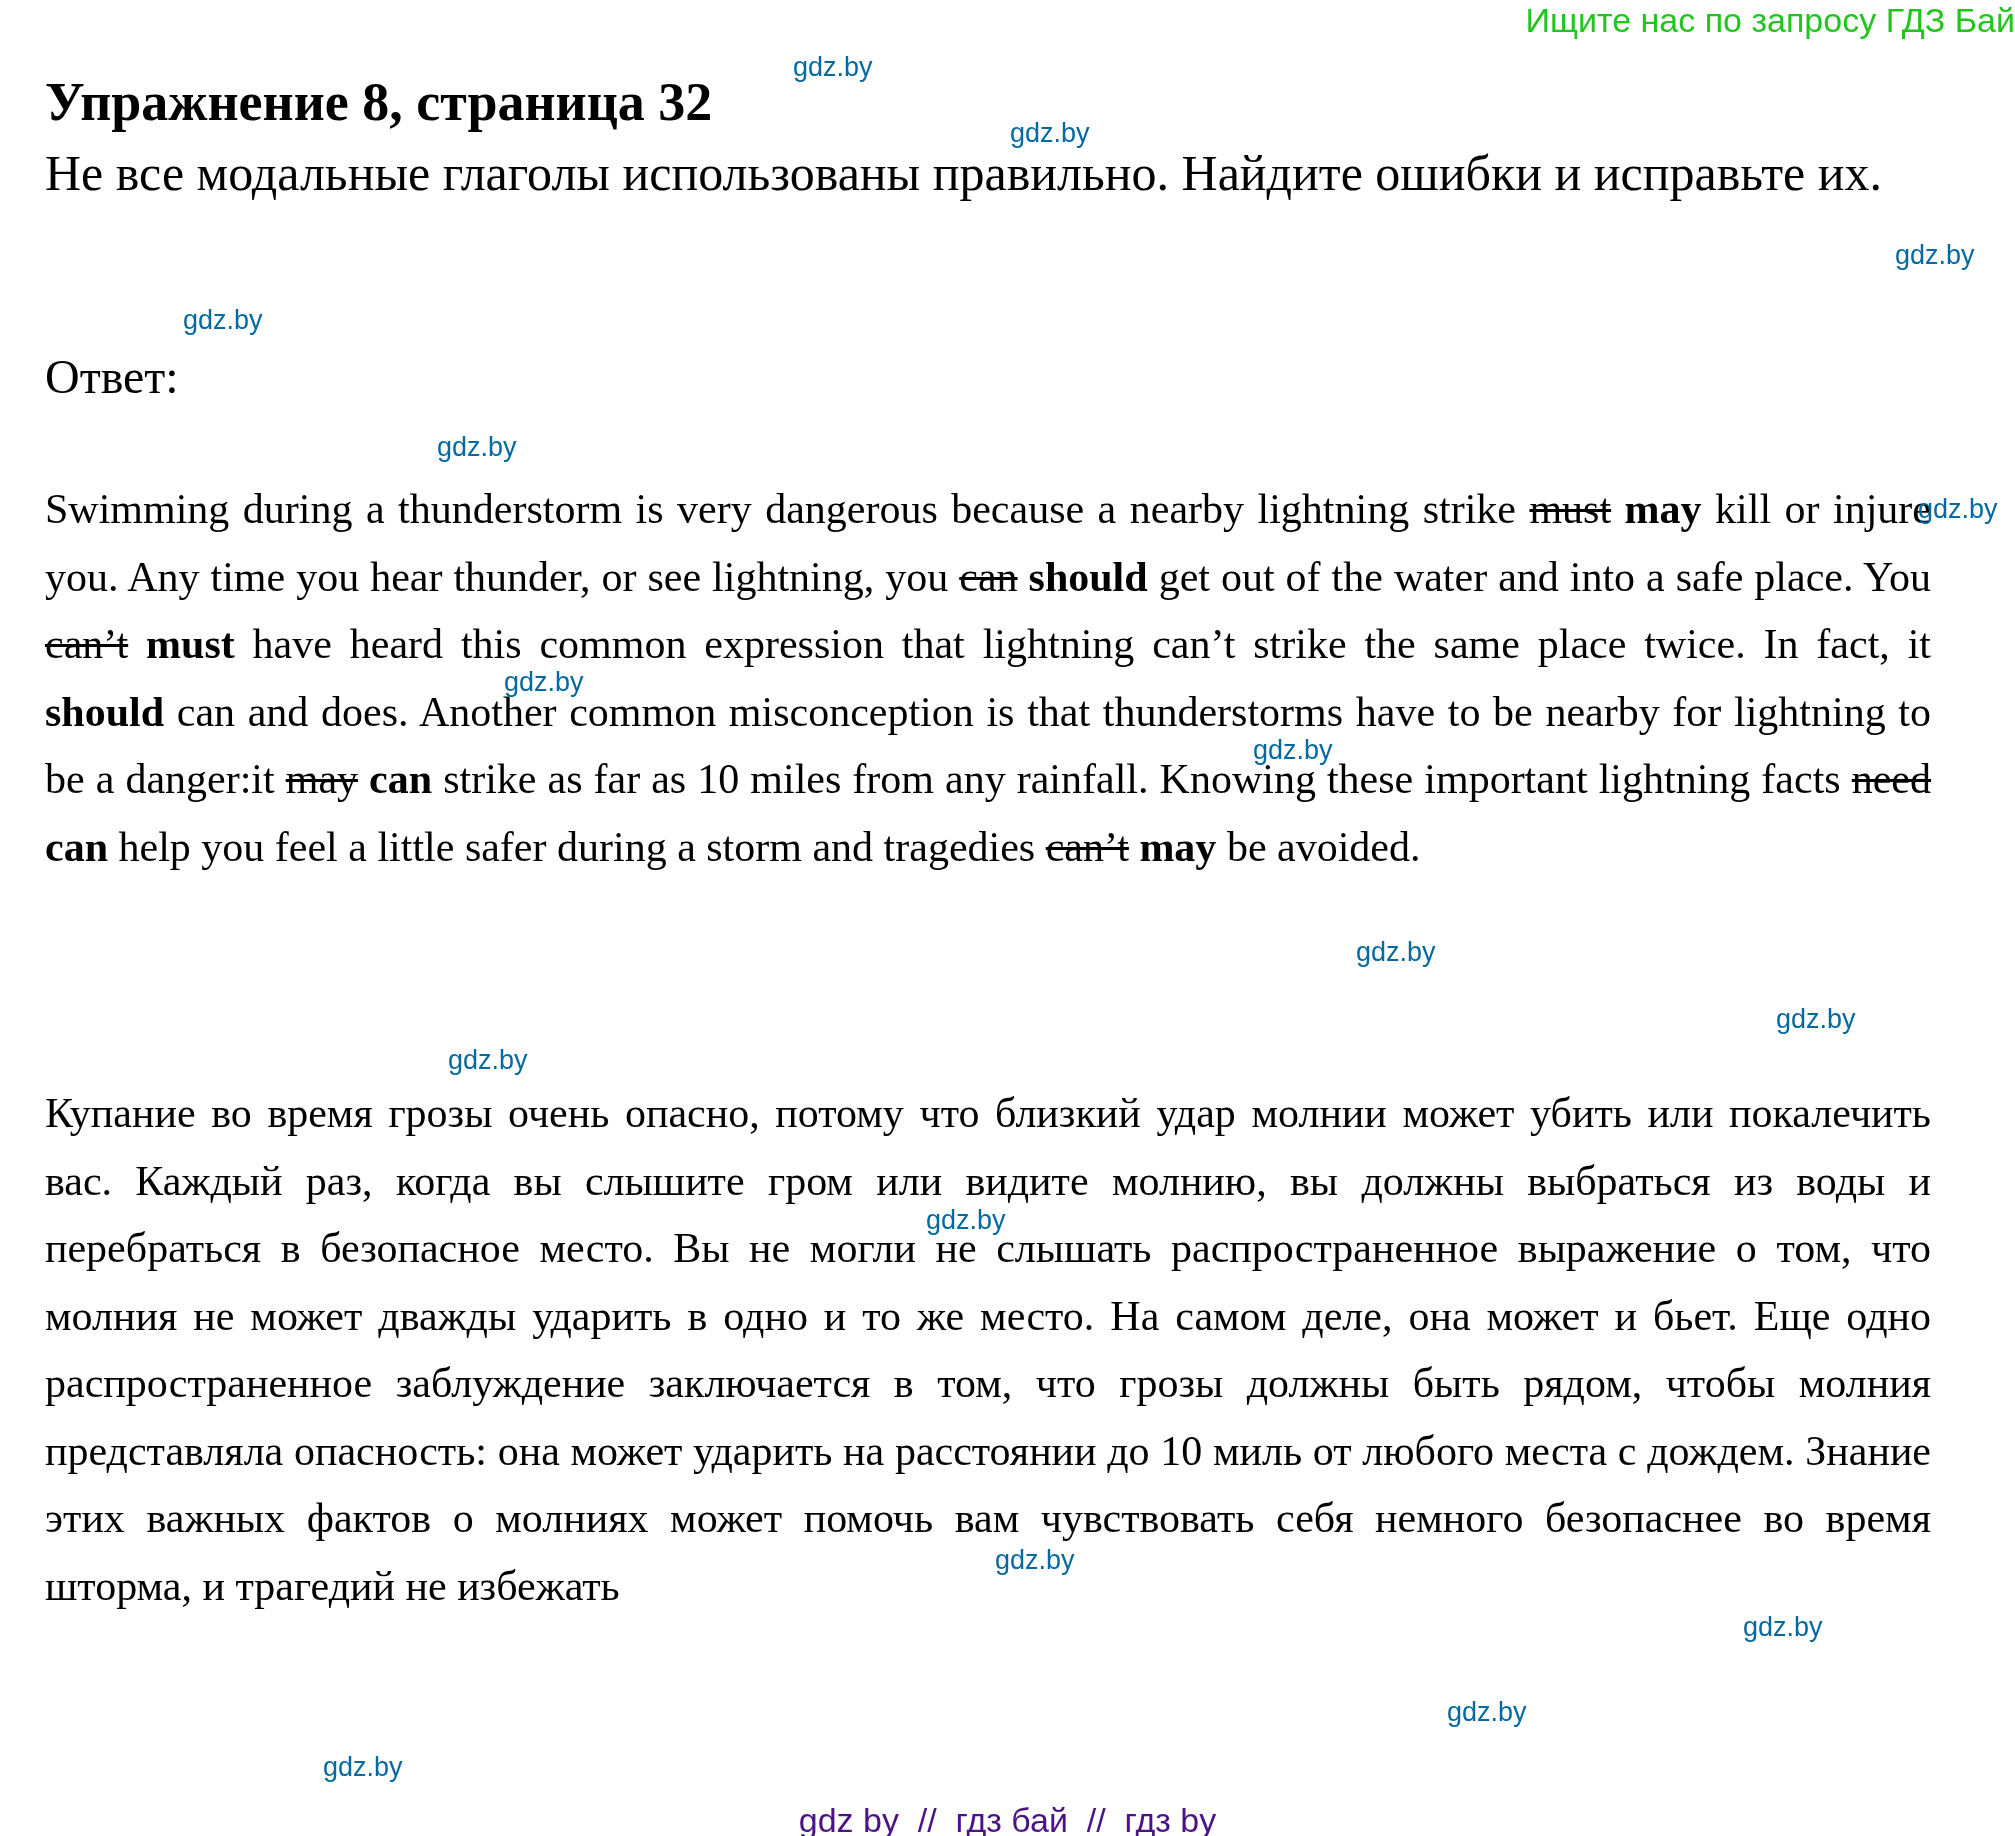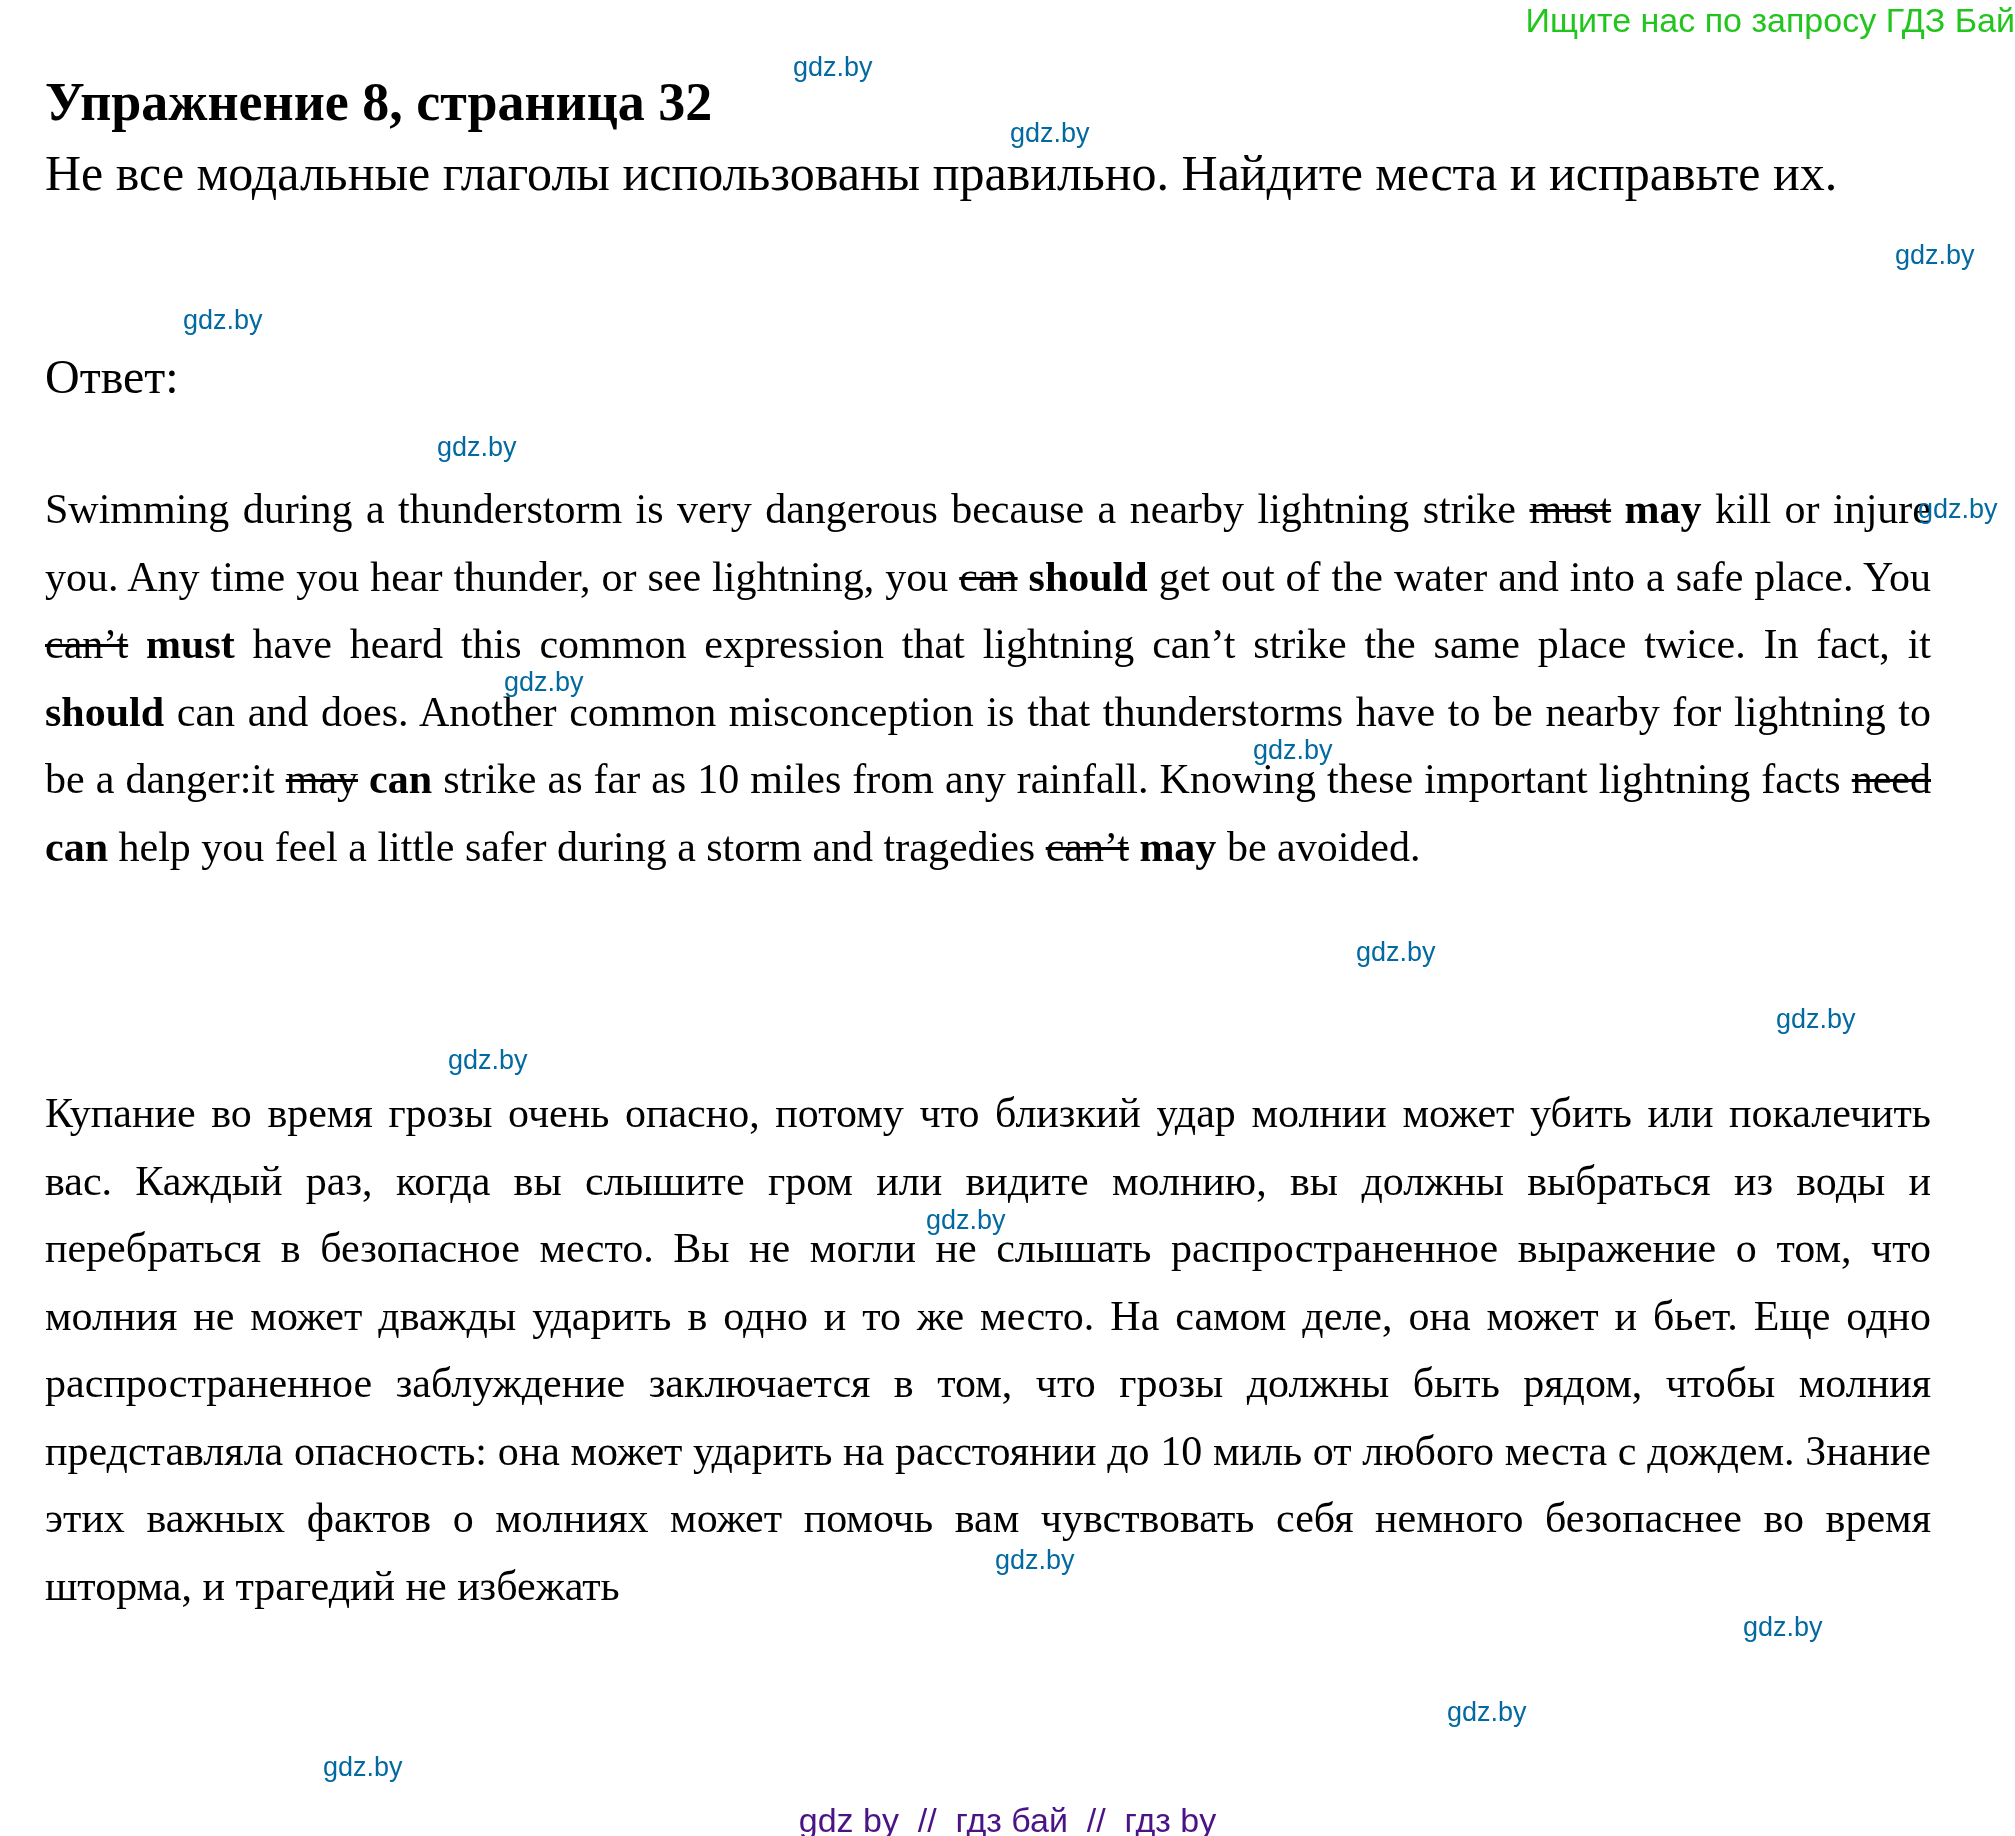--- a/index.html
+++ b/index.html
@@ -15,21 +15,21 @@
   .para s { text-decoration:line-through; text-decoration-thickness:3px; }
   .para b { font-weight:bold; }
   .wm { font-family:"Liberation Sans", sans-serif; font-size:27px; color:#0369a1; line-height:30px; }
   .footer { top:1800px; left:0; width:2015px; text-align:center; font-family:"Liberation Sans", sans-serif; font-size:34px; color:#4b1486; line-height:40px; white-space:pre; }
 </style>
 </head>
 <body>
 
 <div class="abs green-banner">Ищите нас по запросу ГДЗ Бай</div>
 <div class="abs title">Упражнение 8, страница 32</div>
-<div class="abs task">Не все модальные глаголы использованы правильно. Найдите места и исправьте их.</div>
+<div class="abs task">Не все модальные глаголы использованы правильно. Найдите ошибки и исправьте их.</div>
 <div class="abs answer-label">Ответ:</div>
 
 <div class="abs para para-en" id="en-para"><span>Swimming during a thunderstorm is very dangerous because a nearby lightning strike </span><s>must</s><span> </span><b>may</b><span> kill or injure you. Any time you hear thunder, or see lightning, you </span><s>can</s><span> </span><b>should</b><span> get out of the water and into a safe place. You </span><s>can’t</s><span> </span><b>must</b><span> have heard this common expression that lightning can’t strike the same place twice. In fact, it </span><b>should</b><span> can and does. Another common misconception is that thunderstorms have to be nearby for lightning to be a danger:it </span><s>may</s><span> </span><b>can</b><span> strike as far as 10 miles from any rainfall. Knowing these important lightning facts </span><s>need</s><span> </span><b>can</b><span> help you feel a little safer during a storm and tragedies </span><s>can’t</s><span> </span><b>may</b><span> be avoided.</span></div>
 <div class="abs para para-ru">Купание во время грозы очень опасно, потому что близкий удар молнии может убить или покалечить вас. Каждый раз, когда вы слышите гром или видите молнию, вы должны выбраться из воды и перебраться в безопасное место. Вы не могли не слышать распространенное выражение о том, что молния не может дважды ударить в одно и то же место. На самом деле, она может и бьет. Еще одно распространенное заблуждение заключается в том, что грозы должны быть рядом, чтобы молния представляла опасность: она может ударить на расстоянии до 10 миль от любого места с дождем. Знание этих важных фактов о молниях может помочь вам чувствовать себя немного безопаснее во время шторма, и трагедий не избежать</div>
 
 <div id="wm-layer">
     <div class="abs wm" style="left: 793px; top: 52px;">gdz.by</div>
     <div class="abs wm" style="left: 1010px; top: 118px;">gdz.by</div>
     <div class="abs wm" style="left: 1895px; top: 240px;">gdz.by</div>
     <div class="abs wm" style="left: 183px; top: 305px;">gdz.by</div>

